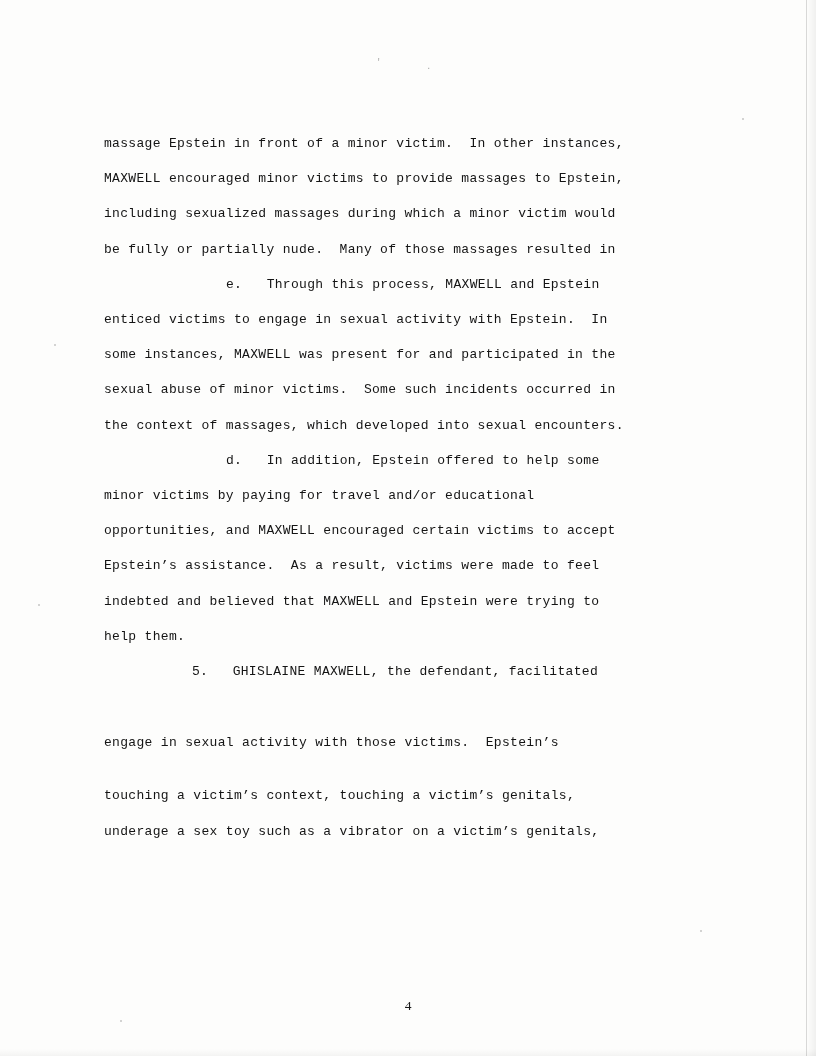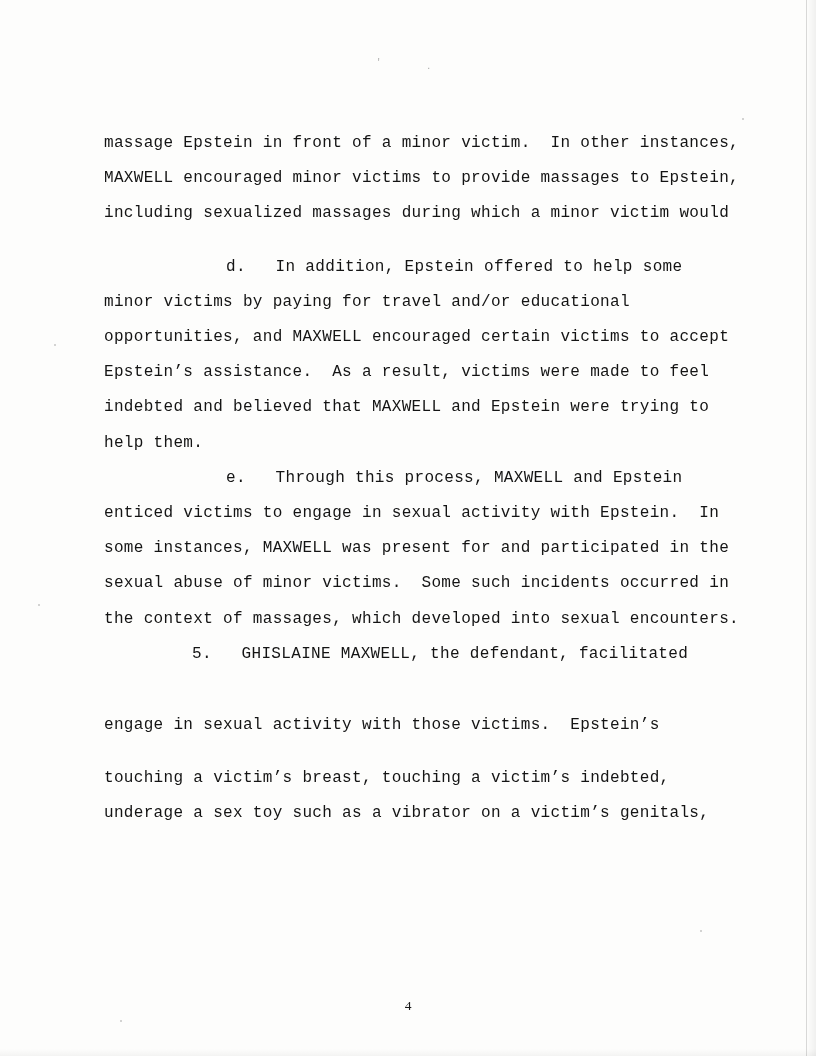--- a/index.html
+++ b/index.html
@@ -42,21 +42,21 @@
   .body-text {
     position: absolute;
     left: 104px;
     top: 126px;
     width: 600px;
   }
   .para {
     margin: 0 0 0 0;
   }
   .line {
-    font-size: 16px;
+    font-size: 13px;
     line-height: 35.2px;
     letter-spacing: 0.32px;
     white-space: pre;
   }
   .indent-hang {
     display: inline-block;
     width: 122px;
   }
   .indent-num {
     display: inline-block;
@@ -100,47 +100,47 @@
   <div class="speck" style="left:742px; top:118px; width:2px; height:2px;"></div>
   <div class="speck" style="left:700px; top:930px; width:2px; height:2px;"></div>
   <div class="speck" style="left:120px; top:1020px; width:2px; height:2px;"></div>
 
   <div class="body-text">
 
     <p class="para">
       <span class="line">massage Epstein in front of a minor victim.  In other instances,</span><br>
       <span class="line">MAXWELL encouraged minor victims to provide massages to Epstein,</span><br>
       <span class="line">including sexualized massages during which a minor victim would</span><br>
-      <br>
+      <span class="line">be fully or partially nude.  Many of those massages resulted in</span><br>
+    </p>
+
+    <p class="para">
+      <span class="line"><span class="indent-hang"></span><span>e.</span><span>   </span><span>Through this process, MAXWELL and Epstein</span></span><br>
+      <span class="line">enticed victims to engage in sexual activity with Epstein.  In</span><br>
+      <span class="line">some instances, MAXWELL was present for and participated in the</span><br>
+      <span class="line">sexual abuse of minor victims.  Some such incidents occurred in</span><br>
+      <span class="line">the context of massages, which developed into sexual encounters.</span>
     </p>
 
     <p class="para">
       <span class="line"><span class="indent-hang"></span><span>d.</span><span>   </span><span>In addition, Epstein offered to help some</span></span><br>
       <span class="line">minor victims by paying for travel and/or educational</span><br>
       <span class="line">opportunities, and MAXWELL encouraged certain victims to accept</span><br>
       <span class="line">Epstein’s assistance.  As a result, victims were made to feel</span><br>
       <span class="line">indebted and believed that MAXWELL and Epstein were trying to</span><br>
       <span class="line">help them.</span>
     </p>
 
     <p class="para">
-      <span class="line"><span class="indent-hang"></span><span>e.</span><span>   </span><span>Through this process, MAXWELL and Epstein</span></span><br>
-      <span class="line">enticed victims to engage in sexual activity with Epstein.  In</span><br>
-      <span class="line">some instances, MAXWELL was present for and participated in the</span><br>
-      <span class="line">sexual abuse of minor victims.  Some such incidents occurred in</span><br>
-      <span class="line">the context of massages, which developed into sexual encounters.</span>
-    </p>
-
-    <p class="para">
       <span class="line"><span class="indent-num"></span><span>5.</span><span>   </span><span>GHISLAINE MAXWELL, the defendant, facilitated</span></span><br>
       <br>
       <br>
       <span class="line">engage in sexual activity with those victims.  Epstein’s</span><br>
       <br>
-      <span class="line">touching a victim’s breast, touching a victim’s indebted,</span><br>
+      <span class="line">touching a victim’s context, touching a victim’s genitals,</span><br>
       <span class="line">underage a sex toy such as a vibrator on a victim’s genitals,</span>
     </p>
 
   </div>
 
   <div class="page-number">4</div>
 
   <div class="scan-edge-right"></div>
   <div class="scan-edge-bottom"></div>
 

